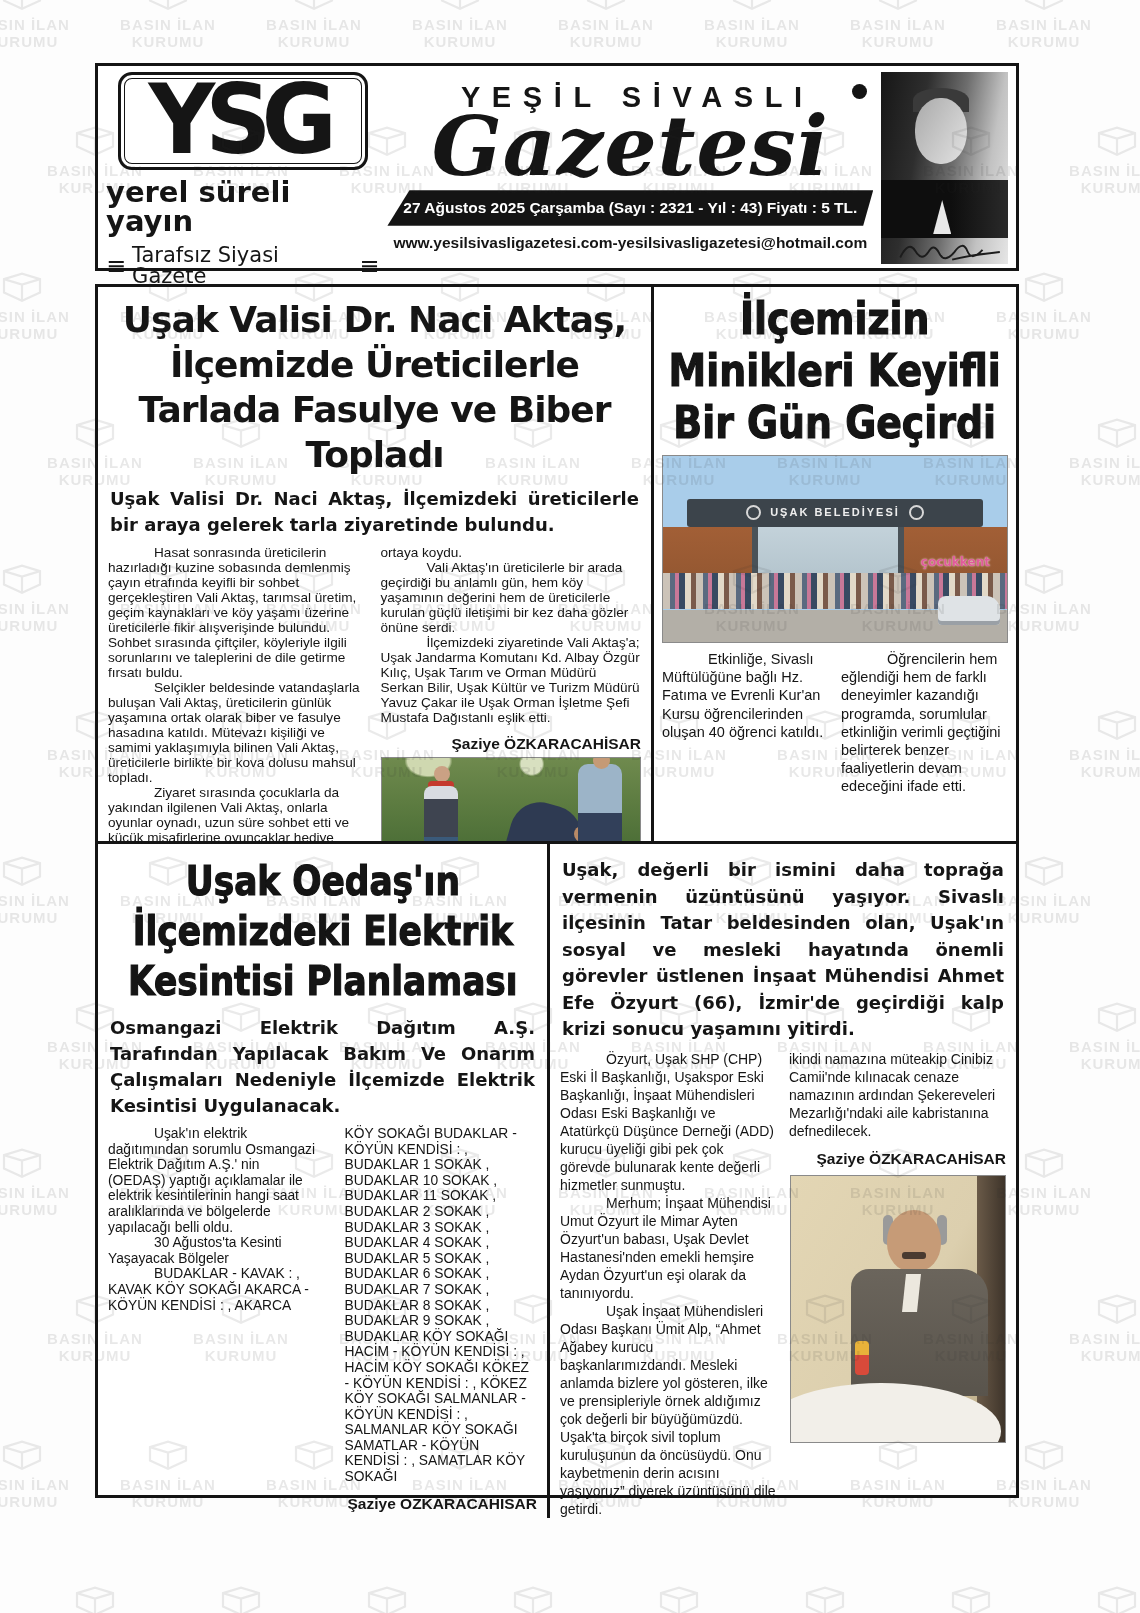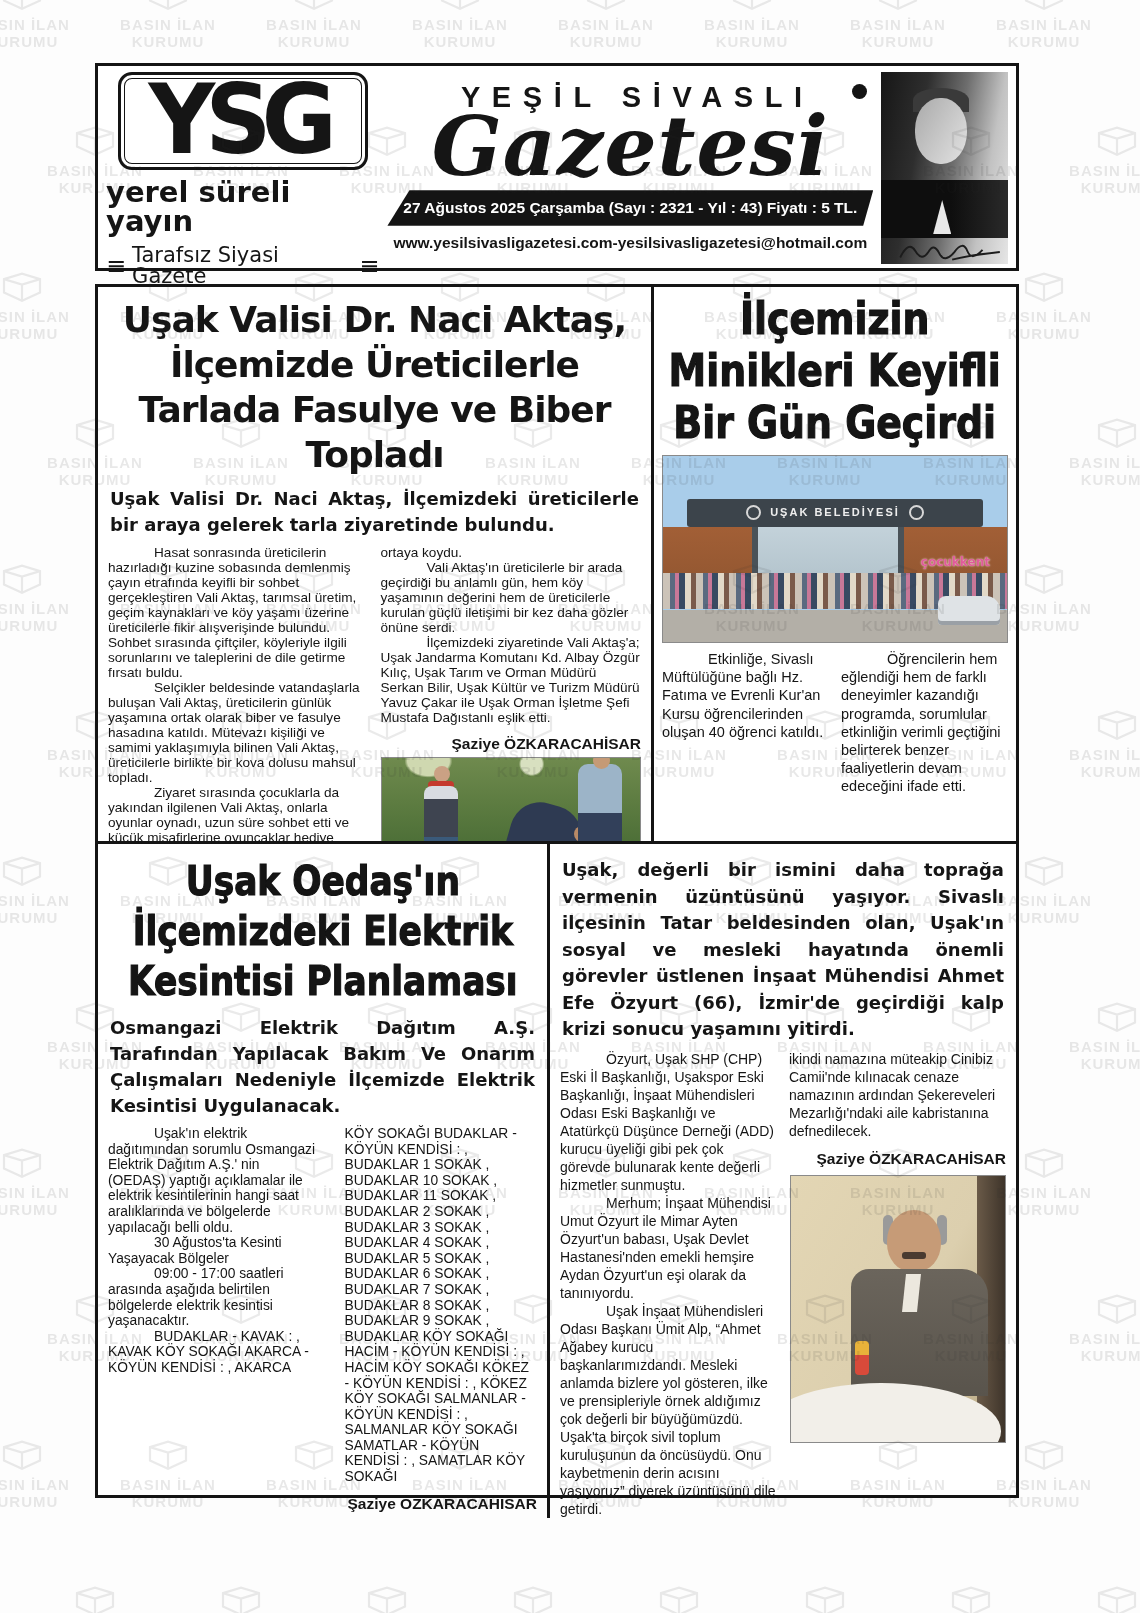--- a/index.html
+++ b/index.html
@@ -229,21 +229,20 @@
 
     <div class="row-bottom">
 
       <article class="cell cell-a3">
         <h1 class="h-a3"><span class="squish">Uşak Oedaş'ın İlçemizdeki Elektrik Kesintisi Planlaması</span></h1>
         <p class="lede lede-a3">Osmangazi Elektrik Dağıtım A.Ş. Tarafından Yapılacak Bakım Ve Onarım Çalışmaları Nedeniyle İlçemizde Elektrik Kesintisi Uygulanacak.</p>
         <div class="cols cols-a3">
           <div class="col">
             <p class="ind">Uşak'ın elektrik dağıtımından sorumlu Osmangazi Elektrik Dağıtım A.Ş.' nin (OEDAŞ) yaptığı açıklamalar ile elektrik kesintilerinin hangi saat aralıklarında ve bölgelerde yapılacağı belli oldu.</p>
             <p class="ind">30 Ağustos'ta Kesinti Yaşayacak Bölgeler</p>
-            <p class="ind">09:00 - 17:00 saatleri arasında aşağıda belirtilen bölgelerde elektrik kesintisi yaşanacaktır.</p>
             <p class="ind">BUDAKLAR - KAVAK : , KAVAK KÖY SOKAĞI AKARCA - KÖYÜN KENDİSİ : , AKARCA</p>
           </div>
           <div class="col">
             <p class="list">KÖY SOKAĞI BUDAKLAR - KÖYÜN KENDİSİ : , BUDAKLAR 1 SOKAK , BUDAKLAR 10 SOKAK , BUDAKLAR 11 SOKAK , BUDAKLAR 2 SOKAK , BUDAKLAR 3 SOKAK , BUDAKLAR 4 SOKAK , BUDAKLAR 5 SOKAK , BUDAKLAR 6 SOKAK , BUDAKLAR 7 SOKAK , BUDAKLAR 8 SOKAK , BUDAKLAR 9 SOKAK , BUDAKLAR KÖY SOKAĞI HACİM - KÖYÜN KENDİSİ : , HACİM KÖY SOKAĞI KÖKEZ - KÖYÜN KENDİSİ : , KÖKEZ KÖY SOKAĞI SALMANLAR - KÖYÜN KENDİSİ : , SALMANLAR KÖY SOKAĞI SAMATLAR - KÖYÜN KENDİSİ : , SAMATLAR KÖY SOKAĞI</p>
             <div class="byline">Şaziye ÖZKARACAHİSAR</div>
           </div>
         </div>
       </article>
 
       <article class="cell cell-a4">

